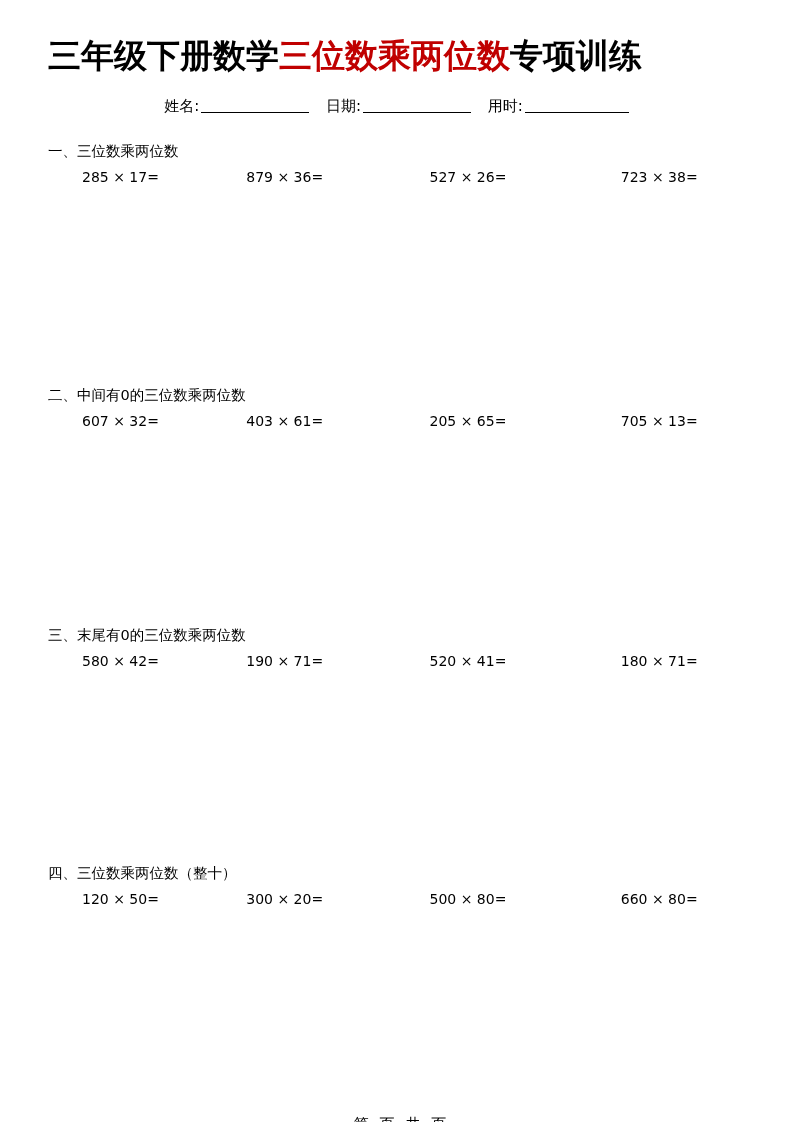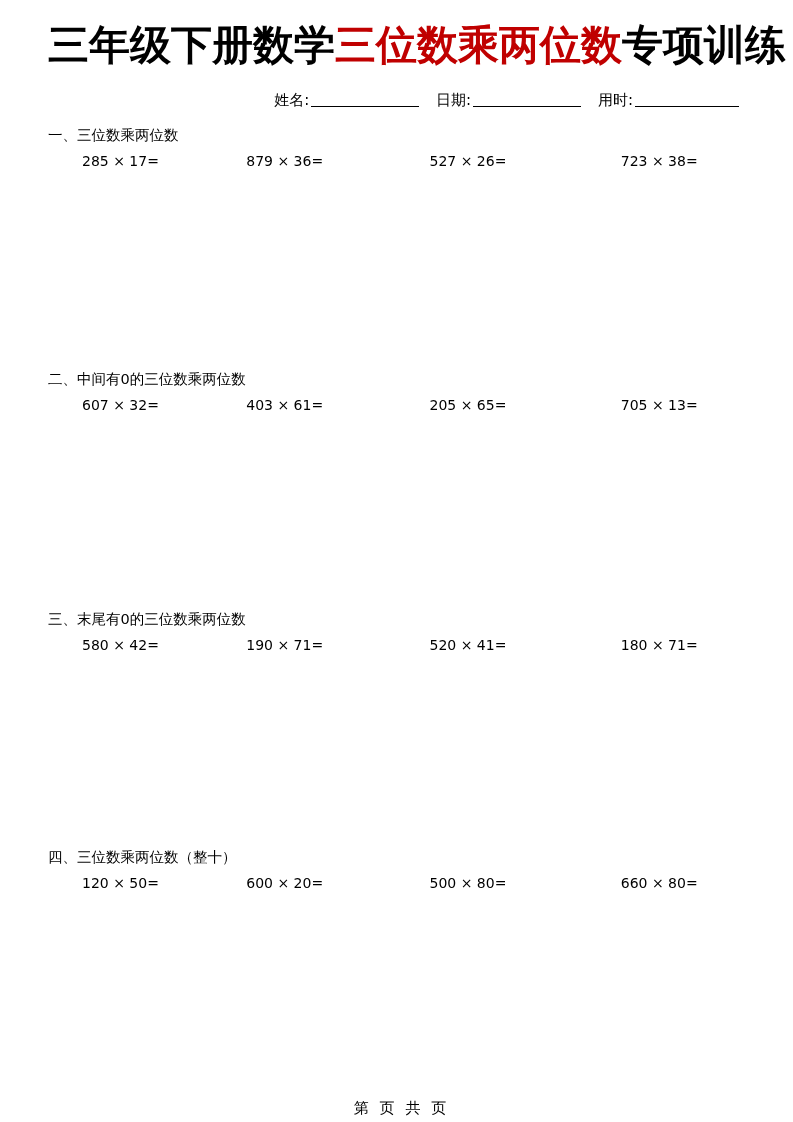--- a/index.html
+++ b/index.html
@@ -18,34 +18,34 @@
   .page {
     position: relative;
     width: 793px;
     height: 1122px;
     box-sizing: border-box;
     padding: 0 48px;
   }
   
   .title {
     text-align: left;
-    font-size: 41px;
+    font-size: 33px;
     font-weight: bold;
     letter-spacing: 0px;
-    margin-top: 18px;
+    margin-top: 34px;
     white-space: nowrap;
     font-family: "DejaVu Sans", "Liberation Sans", sans-serif;
   }
   .title .accent {
     color: #c00000;
   }
   
   .meta-line {
     margin-top: 18px;
-    text-align: right;
+    text-align: center;
     font-size: 15px;
     white-space: nowrap;
     font-family: "DejaVu Sans", "Liberation Sans", sans-serif;
   }
   .meta-item {
     display: inline-block;
     margin: 0 6px;
   }
   .meta-label {
     font-size: 15px;
@@ -155,21 +155,21 @@
       <div class="problem">190 × 71=</div>
       <div class="problem">520 × 41=</div>
       <div class="problem">180 × 71=</div>
     </div>
   </div>
 
   <div class="section sec-4">
     <div class="sec-heading">四、三位数乘两位数（整十）</div>
     <div class="problems">
       <div class="problem">120 × 50=</div>
-      <div class="problem">600 × 20=</div>
+      <div class="problem">300 × 20=</div>
       <div class="problem">500 × 80=</div>
       <div class="problem">660 × 80=</div>
     </div>
   </div>
 
   <div class="footer">第 页 共  页</div>
 
 </div>
 
 </body></html>

